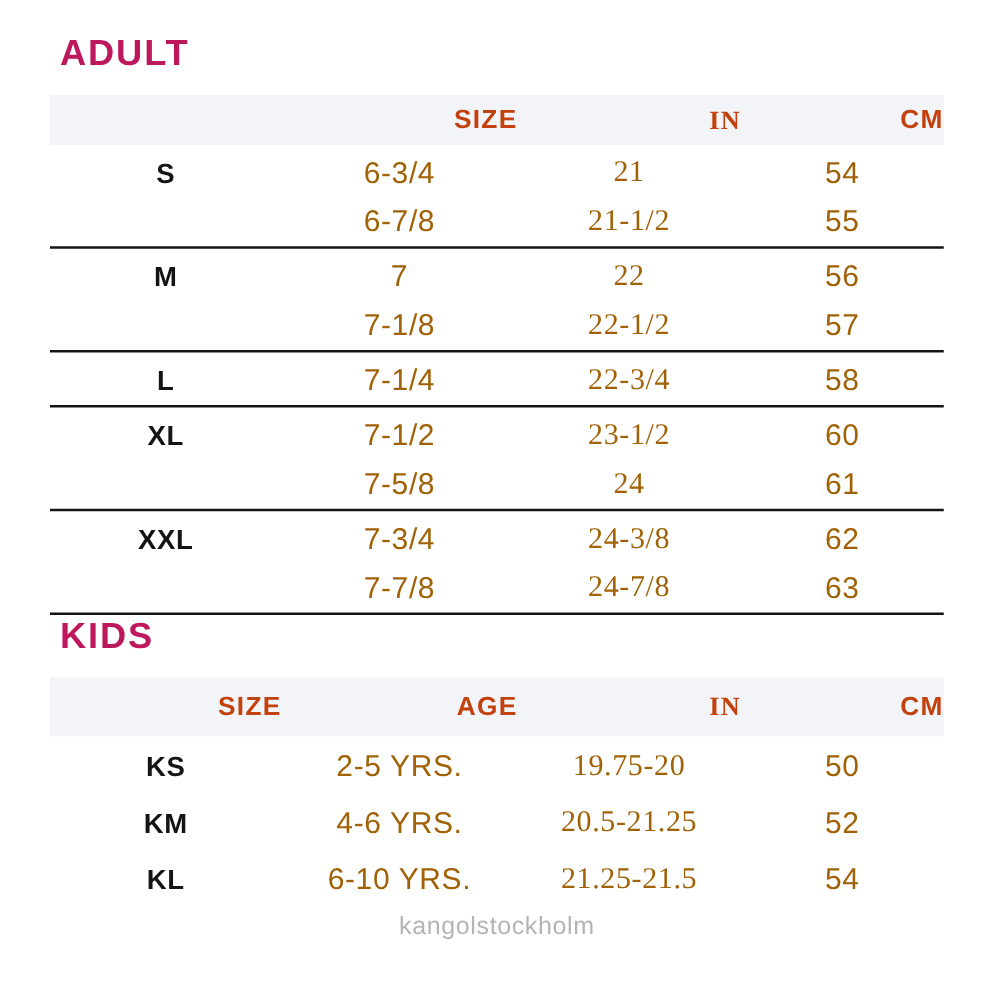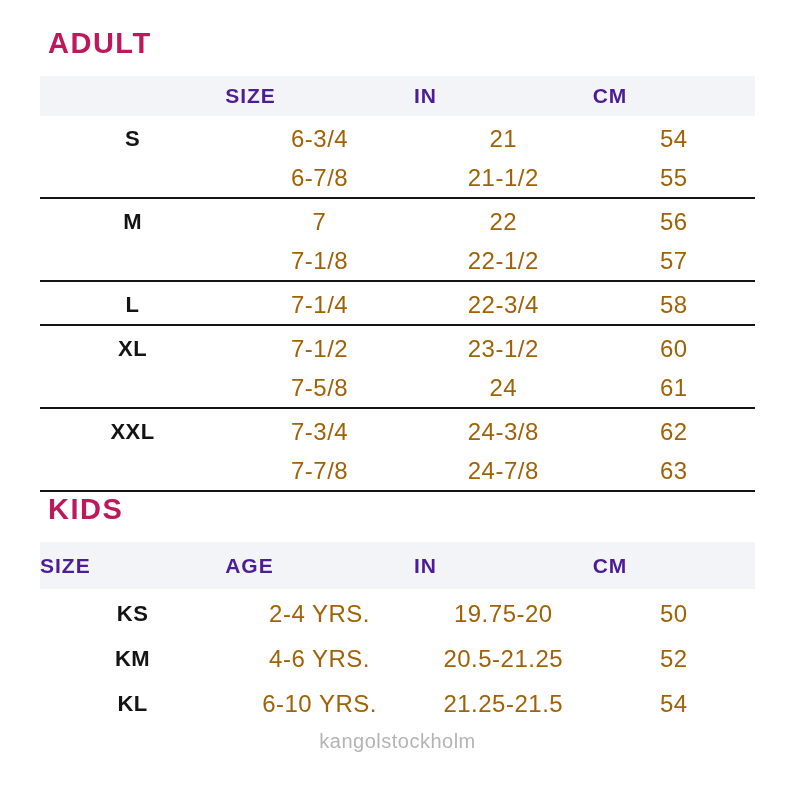--- a/index.html
+++ b/index.html
@@ -28,27 +28,27 @@
     align-items: center;
     background: #f2f4f8;
     height: 40px;
   }
   .kids .thead { height: 47px; }
 
   .th {
     font-weight: 800;
     font-size: 21px;
     letter-spacing: 1px;
-    text-align: left;
-    color: #4c1d95;
+    text-align: right;
+    color: #c2410c;
   }
 
   .col-0 { width: 25.9%; }
   .col-1 { width: 26.4%; }
-  .col-2 { width: 25.0%; }
+  .col-2 { width: 25.0%; font-family: Liberation Serif, serif; }
   .col-3 { width: 22.7%; }
 
   .group {
     border-bottom: 2.5px solid #141414;
     padding-top: 3px;
   }
   .trow {
     display: flex;
     align-items: center;
     height: 39px;
@@ -171,21 +171,21 @@
     <div class="table kids">
       <div class="thead">
         <div class="th col-0">SIZE</div>
         <div class="th col-1">AGE</div>
         <div class="th col-2">IN</div>
         <div class="th col-3">CM</div>
       </div>
       <div class="tbody">
           <div class="trow">
             <div class="td col-0 size-label">KS</div>
-            <div class="td col-1 val">2-4 YRS.</div>
+            <div class="td col-1 val">2-5 YRS.</div>
             <div class="td col-2 val">19.75-20</div>
             <div class="td col-3 val">50</div>
           </div>
           <div class="trow">
             <div class="td col-0 size-label">KM</div>
             <div class="td col-1 val">4-6 YRS.</div>
             <div class="td col-2 val">20.5-21.25</div>
             <div class="td col-3 val">52</div>
           </div>
           <div class="trow">

